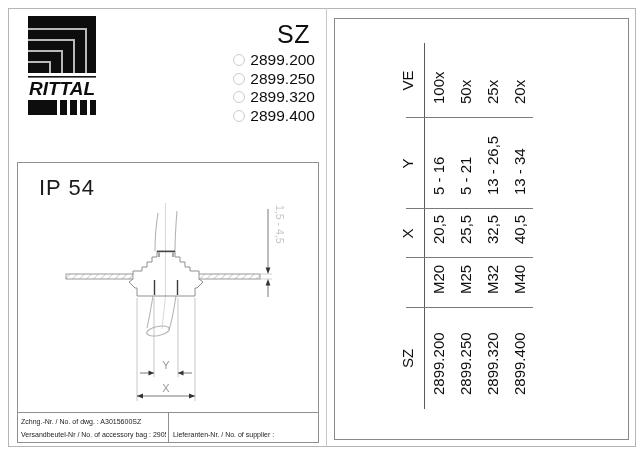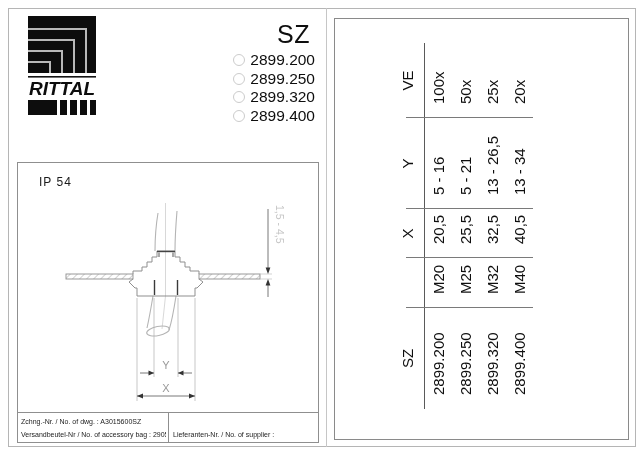--- a/index.html
+++ b/index.html
@@ -14,21 +14,21 @@
   
   .logo{position:absolute;left:28px;top:16px;width:68px;height:102px;}
   .title{position:absolute;top:20px;right:330px;font-size:25px;letter-spacing:.5px;color:#0e0e0e;}
   .models{position:absolute;top:51px;right:325px;}
   .model-row{display:flex;align-items:center;justify-content:flex-end;height:18.5px;}
   .circ{width:12px;height:12px;border:1.5px solid #cccccc;border-radius:50%;margin-right:5px;flex:0 0 auto;}
   .model-label{font-size:15.5px;color:#0e0e0e;}
 
   
   .drawbox{position:absolute;left:17px;top:162px;width:302px;height:281px;border:1px solid #8f8f8f;}
-  .ip{position:absolute;left:21px;top:12px;font-size:12px;color:#1a1a1a;letter-spacing:1px;}
+  .ip{position:absolute;left:21px;top:12px;font-size:22px;color:#1a1a1a;letter-spacing:1px;}
   .draw{position:absolute;left:0;top:0;}
   .strip{position:absolute;left:0;right:0;bottom:0;height:30px;border-top:1px solid #8f8f8f;
          display:flex;font-size:7px;color:#222;}
   .strip-left{width:151px;border-right:1px solid #8f8f8f;padding:2px 2px 0 3px;}
   .srow{height:13px;line-height:13px;white-space:nowrap;overflow:hidden;}
   .strip-right{flex:1;display:flex;align-items:flex-end;padding:0 0 4px 4px;white-space:nowrap;}
 
   
   .rpanel{position:absolute;left:334px;top:18px;width:295px;height:422px;border:1px solid #8a8a8a;}
   .rtable{position:absolute;left:-56px;top:136px;width:366px;height:142px;

